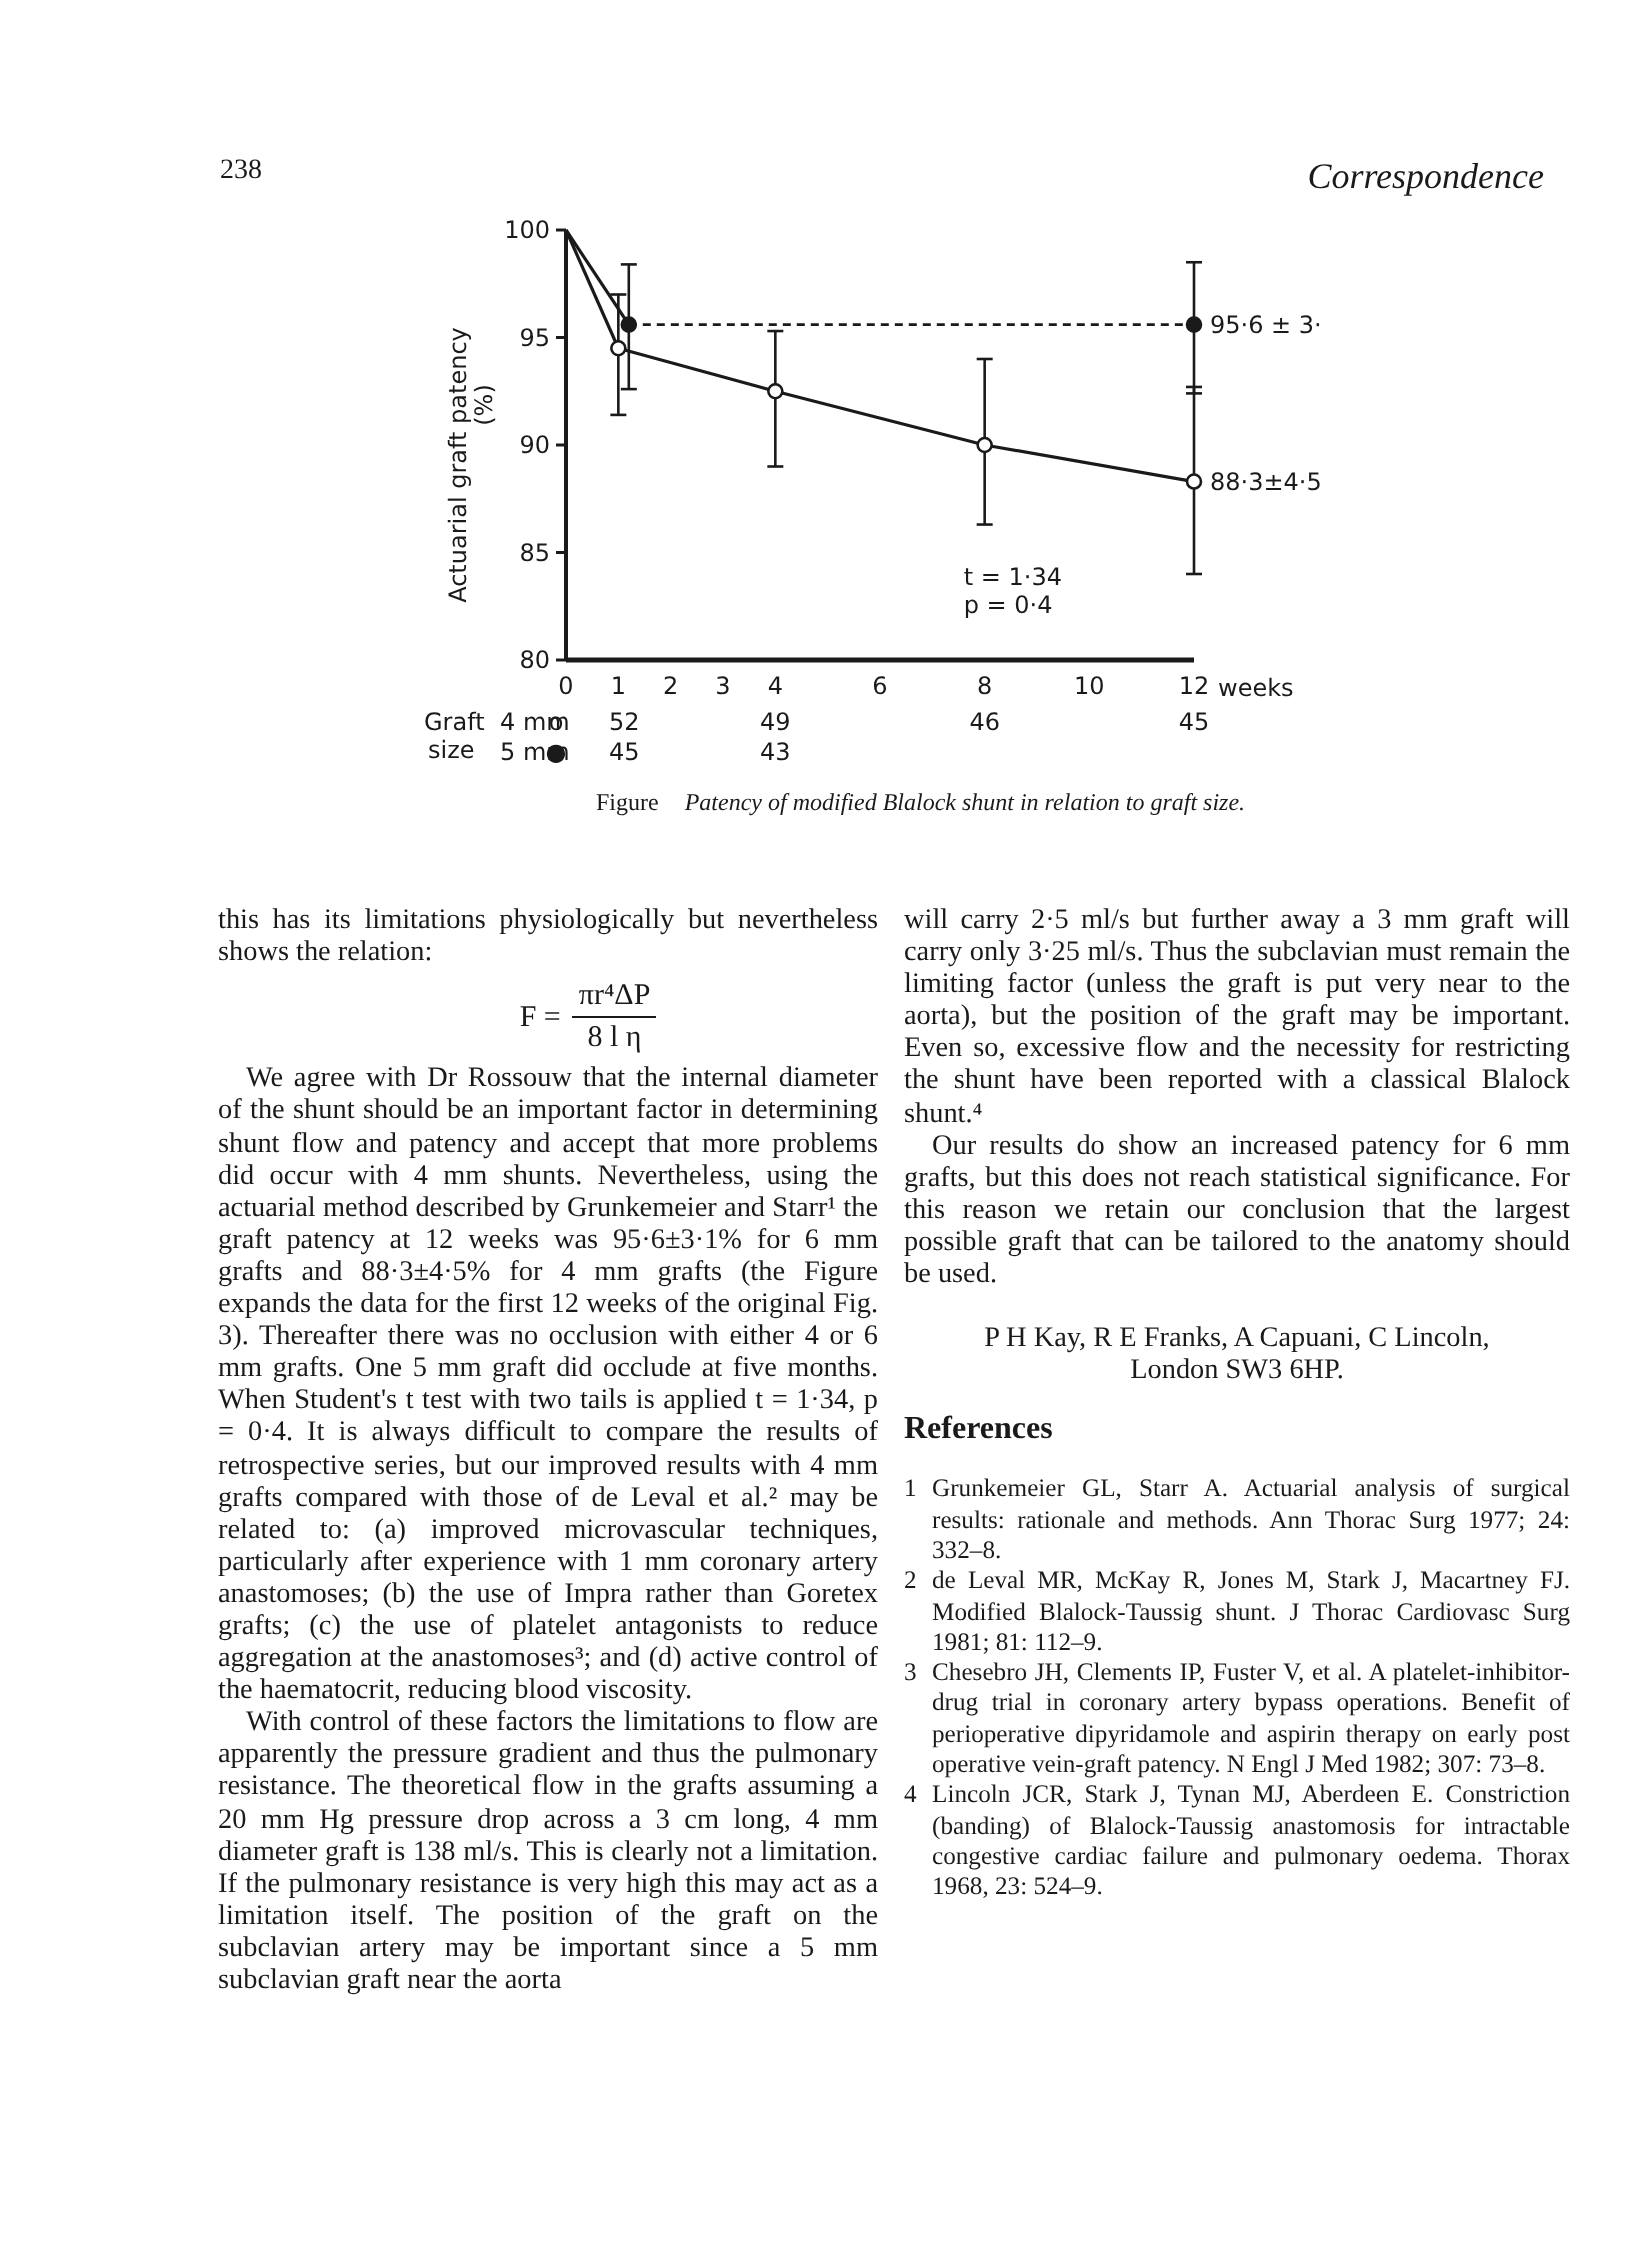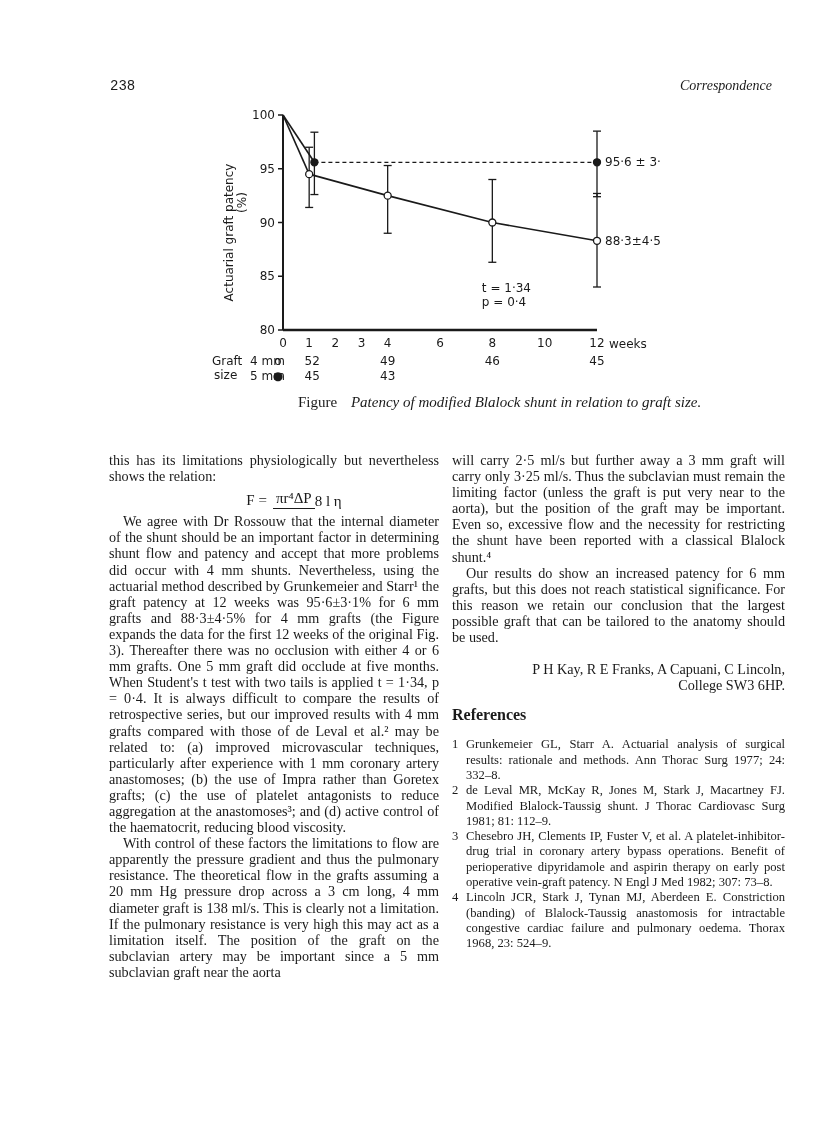--- a/index.html
+++ b/index.html
@@ -1,33 +1,33 @@
 <!DOCTYPE html>
 <html><head>
 <meta charset="utf-8">
 <style>
   html, body { margin: 0; padding: 0; background: #fff; }
   body { width: 816px; height: 1125px; position: relative; overflow: hidden; color: #1a1a1a; font-family: "Liberation Serif", "DejaVu Serif", serif; }
-  .page-num { position: absolute; left: 110px; top: 78px; font-size: 14px; font-family: Liberation Mono, monospace; }
-  .running-head { position: absolute; right: 44px; top: 78px; font-size: 14px; font-style: italic; }
+  .page-num { position: absolute; left: 110px; top: 78px; font-size: 14px; }
+  .running-head { position: absolute; right: 44px; top: 78px; font-size: 18px; font-style: italic; }
   #chart { position: absolute; left: 200px; top: 100px; }
   .chart-text { font-family: "DejaVu Sans", sans-serif; font-size: 12px; fill: #1a1a1a; }
-  .caption { position: absolute; left: 298px; top: 394px; font-size: 15px; white-space: nowrap; }
+  .caption { position: absolute; left: 298px; top: 394px; font-size: 12px; white-space: nowrap; }
   .caption .lbl { margin-right: 10px; }
   .caption .txt { font-style: italic; }
   .col { position: absolute; top: 452px; width: 330px; font-size: 14.2px; line-height: 16.1px; text-align: justify; }
   .col.left { left: 109px; }
   .col.right { left: 452px; width: 333px; }
   .col p { margin: 0; text-indent: 14px; }
   .col p.noindent { text-indent: 0; }
   .formula { display: flex; align-items: center; justify-content: center; margin: 6px 0 4px 40px; font-size: 15px; }
-  .frac { display: inline-flex; flex-direction: row; align-items: center; margin-left: 6px; }
+  .frac { display: inline-flex; flex-direction: column; align-items: center; margin-left: 6px; }
   .frac .num { border-bottom: 1px solid #1a1a1a; padding: 0 3px 2px; }
   .frac .den { padding-top: 2px; }
-  .sig { margin-top: 16px; text-align: right; }
+  .sig { margin-top: 16px; text-align: center; }
   .sig div { text-indent: 0; }
   .refs-title { margin-top: 14px; font-weight: bold; font-size: 16px; }
   .refs { margin-top: 14px; font-size: 12.6px; line-height: 15.3px; }
   .ref { display: flex; margin-bottom: 0; }
   .ref .n { width: 14px; flex: none; text-align: left; }
   .ref .t { flex: 1; text-align: justify; }
 </style>
 </head>
 <body>
 
@@ -131,21 +131,21 @@
   </div>
   <p>We agree with Dr Rossouw that the internal diameter of the shunt should be an important factor in determining shunt flow and patency and accept that more problems did occur with 4 mm shunts. Nevertheless, using the actuarial method described by Grunkemeier and Starr¹ the graft patency at 12 weeks was 95·6±3·1% for 6 mm grafts and 88·3±4·5% for 4 mm grafts (the Figure expands the data for the first 12 weeks of the original Fig. 3). Thereafter there was no occlusion with either 4 or 6 mm grafts. One 5 mm graft did occlude at five months. When Student's t test with two tails is applied t = 1·34, p = 0·4. It is always difficult to compare the results of retrospective series, but our improved results with 4 mm grafts compared with those of de Leval et al.² may be related to: (a) improved microvascular techniques, particularly after experience with 1 mm coronary artery anastomoses; (b) the use of Impra rather than Goretex grafts; (c) the use of platelet antagonists to reduce aggregation at the anastomoses³; and (d) active control of the haematocrit, reducing blood viscosity.</p>
   <p>With control of these factors the limitations to flow are apparently the pressure gradient and thus the pulmonary resistance. The theoretical flow in the grafts assuming a 20 mm Hg pressure drop across a 3 cm long, 4 mm diameter graft is 138 ml/s. This is clearly not a limitation. If the pulmonary resistance is very high this may act as a limitation itself. The position of the graft on the subclavian artery may be important since a 5 mm subclavian graft near the aorta</p>
 </div>
 
 <div class="col right">
   <p class="noindent">will carry 2·5 ml/s but further away a 3 mm graft will carry only 3·25 ml/s. Thus the subclavian must remain the limiting factor (unless the graft is put very near to the aorta), but the position of the graft may be important. Even so, excessive flow and the necessity for restricting the shunt have been reported with a classical Blalock shunt.⁴</p>
   <p>Our results do show an increased patency for 6 mm grafts, but this does not reach statistical significance. For this reason we retain our conclusion that the largest possible graft that can be tailored to the anatomy should be used.</p>
   <div class="sig">
     <div>P H Kay, R E Franks, A Capuani, C Lincoln,</div>
-    <div>College SW3 6HP.</div>
+    <div>London SW3 6HP.</div>
   </div>
   <div class="refs-title">References</div>
   <div class="refs">
     <div class="ref">
       <span class="n">1</span>
       <span class="t">Grunkemeier GL, Starr A. Actuarial analysis of surgical results: rationale and methods. Ann Thorac Surg 1977; 24: 332–8.</span>
     </div>
     <div class="ref">
       <span class="n">2</span>
       <span class="t">de Leval MR, McKay R, Jones M, Stark J, Macartney FJ. Modified Blalock-Taussig shunt. J Thorac Cardiovasc Surg 1981; 81: 112–9.</span>

